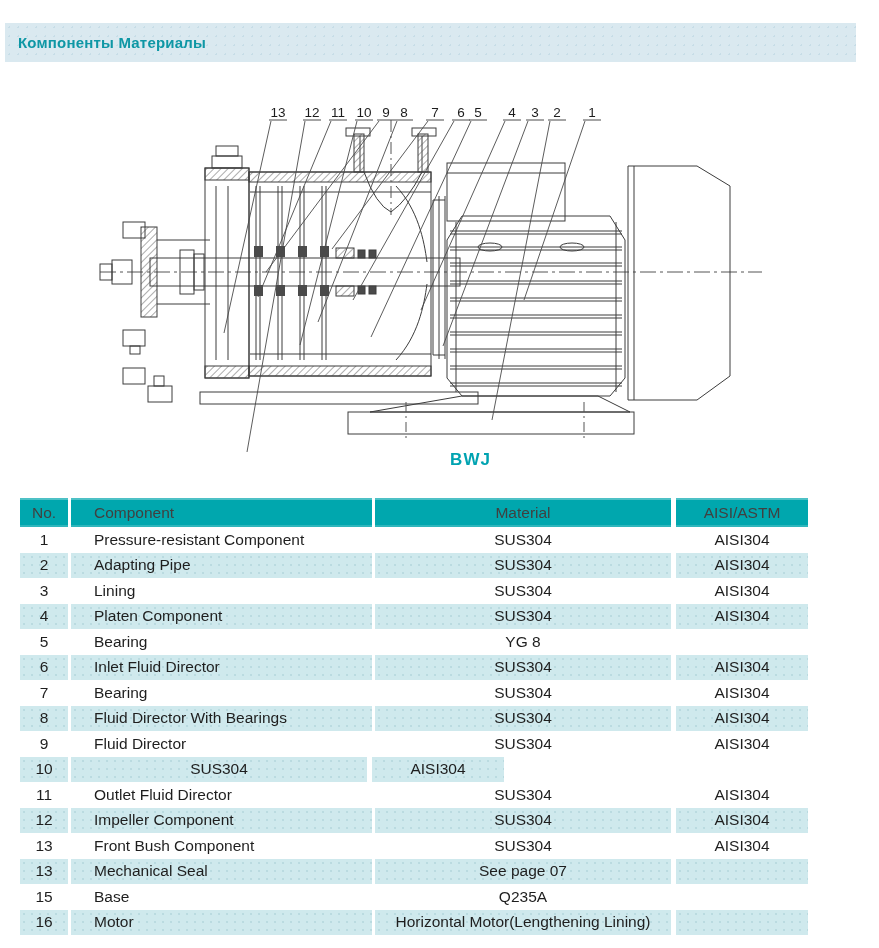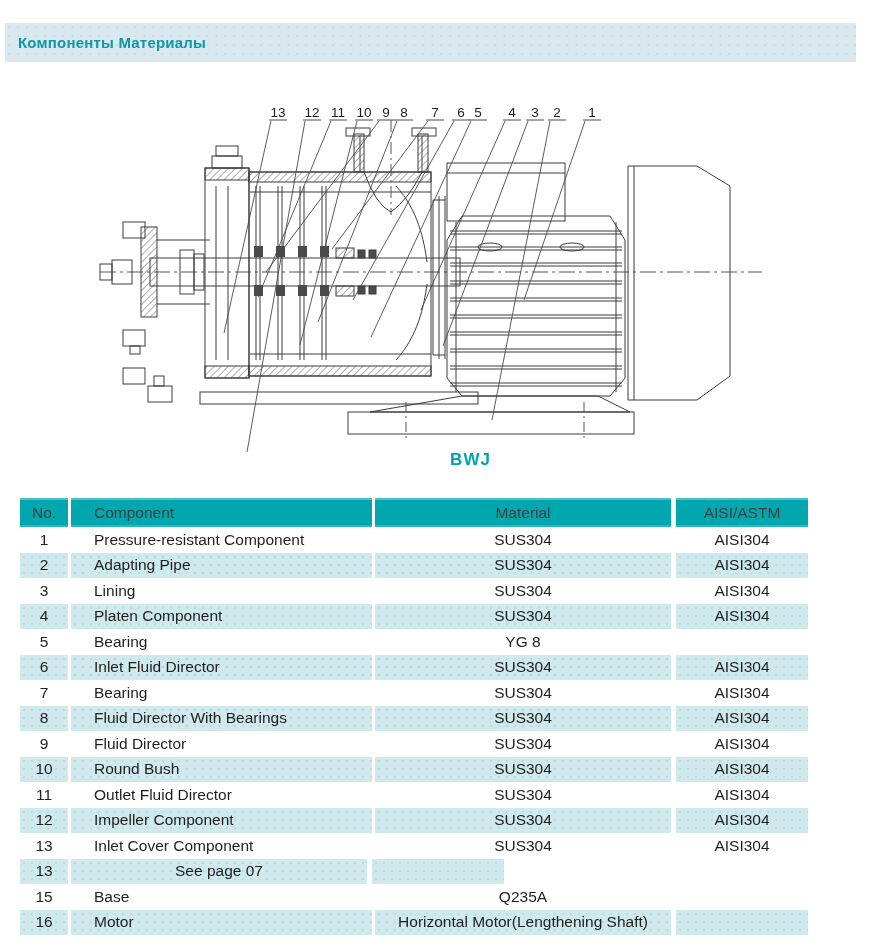--- a/index.html
+++ b/index.html
@@ -282,53 +282,53 @@
         <div class="c-aisi">AISI304</div>
       </div>
       <div class="trow">
         <div class="c-no">9</div>
         <div class="c-comp">Fluid Director</div>
         <div class="c-mat">SUS304</div>
         <div class="c-aisi">AISI304</div>
       </div>
       <div class="trow stripe">
         <div class="c-no">10</div>
-        <div class="c-comp">Round Bush</div>
         <div class="c-mat">SUS304</div>
         <div class="c-aisi">AISI304</div>
       </div>
       <div class="trow">
         <div class="c-no">11</div>
         <div class="c-comp">Outlet Fluid Director</div>
         <div class="c-mat">SUS304</div>
         <div class="c-aisi">AISI304</div>
       </div>
       <div class="trow stripe">
         <div class="c-no">12</div>
         <div class="c-comp">Impeller Component</div>
         <div class="c-mat">SUS304</div>
         <div class="c-aisi">AISI304</div>
       </div>
       <div class="trow">
         <div class="c-no">13</div>
-        <div class="c-comp">Inlet Cover Component</div>
+        <div class="c-comp">Front Bush Component</div>
         <div class="c-mat">SUS304</div>
         <div class="c-aisi">AISI304</div>
       </div>
       <div class="trow stripe">
         <div class="c-no">13</div>
+        <div class="c-comp">Mechanical Seal</div>
         <div class="c-mat">See page 07</div>
         <div class="c-aisi"></div>
       </div>
       <div class="trow">
         <div class="c-no">15</div>
         <div class="c-comp">Base</div>
         <div class="c-mat">Q235A</div>
         <div class="c-aisi"></div>
       </div>
       <div class="trow stripe">
         <div class="c-no">16</div>
         <div class="c-comp">Motor</div>
-        <div class="c-mat">Horizontal Motor(Lengthening Shaft)</div>
+        <div class="c-mat">Horizontal Motor(Lengthening Lining)</div>
         <div class="c-aisi"></div>
       </div>
     </div>
 </div>
 
 </body></html>

